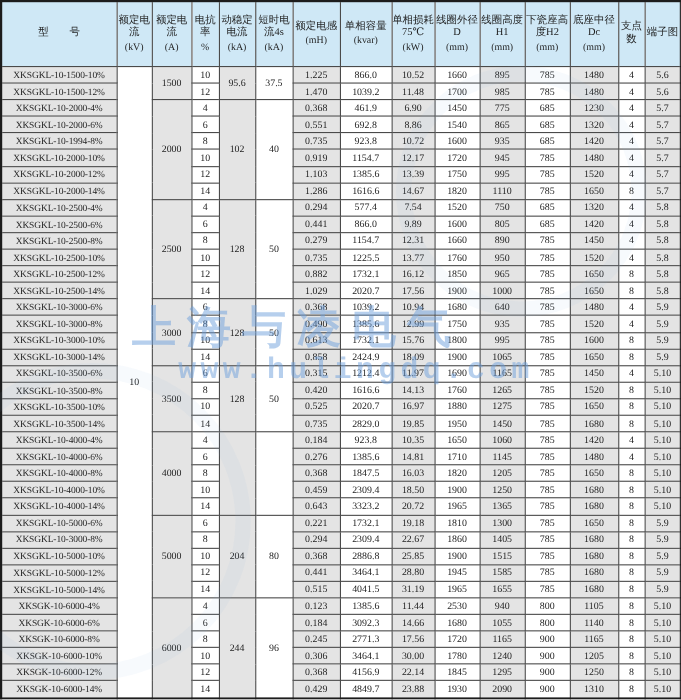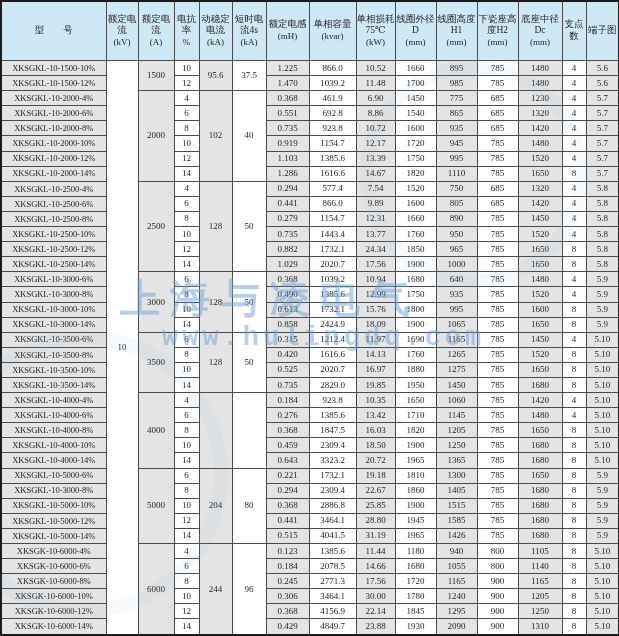--- a/index.html
+++ b/index.html
@@ -122,21 +122,21 @@
           <td class="w">692.8</td>
           <td class="g">8.86</td>
           <td class="w">1540</td>
           <td class="g">865</td>
           <td class="w">685</td>
           <td class="g">1320</td>
           <td class="w">4</td>
           <td class="g">5.7</td>
         </tr>
         <tr>
-          <td class="g mdl">XKSGKL-10-2000-8%</td>
+          <td class="g mdl">XKSGKL-10-1994-8%</td>
           <td class="w">8</td>
           <td class="g">0.735</td>
           <td class="w">923.8</td>
           <td class="g">10.72</td>
           <td class="w">1600</td>
           <td class="g">935</td>
           <td class="w">685</td>
           <td class="g">1420</td>
           <td class="w">4</td>
           <td class="g">5.7</td>
@@ -219,35 +219,35 @@
           <td class="g">890</td>
           <td class="w">785</td>
           <td class="g">1450</td>
           <td class="w">4</td>
           <td class="g">5.8</td>
         </tr>
         <tr>
           <td class="g mdl">XKSGKL-10-2500-10%</td>
           <td class="w">10</td>
           <td class="g">0.735</td>
-          <td class="w">1443.4</td>
+          <td class="w">1225.5</td>
           <td class="g">13.77</td>
           <td class="w">1760</td>
           <td class="g">950</td>
           <td class="w">785</td>
           <td class="g">1520</td>
           <td class="w">4</td>
           <td class="g">5.8</td>
         </tr>
         <tr>
           <td class="g mdl">XKSGKL-10-2500-12%</td>
           <td class="w">12</td>
           <td class="g">0.882</td>
           <td class="w">1732.1</td>
-          <td class="g">24.34</td>
+          <td class="g">16.12</td>
           <td class="w">1850</td>
           <td class="g">965</td>
           <td class="w">785</td>
           <td class="g">1650</td>
           <td class="w">8</td>
           <td class="g">5.8</td>
         </tr>
         <tr>
           <td class="g mdl">XKSGKL-10-2500-14%</td>
           <td class="w">14</td>
@@ -385,21 +385,21 @@
           <td class="w">785</td>
           <td class="g">1420</td>
           <td class="w">4</td>
           <td class="g">5.10</td>
         </tr>
         <tr>
           <td class="g mdl">XKSGKL-10-4000-6%</td>
           <td class="w">6</td>
           <td class="g">0.276</td>
           <td class="w">1385.6</td>
-          <td class="g">13.42</td>
+          <td class="g">14.81</td>
           <td class="w">1710</td>
           <td class="g">1145</td>
           <td class="w">785</td>
           <td class="g">1480</td>
           <td class="w">4</td>
           <td class="g">5.10</td>
         </tr>
         <tr>
           <td class="g mdl">XKSGKL-10-4000-8%</td>
           <td class="w">8</td>
@@ -494,47 +494,47 @@
           <td class="w">8</td>
           <td class="g">5.9</td>
         </tr>
         <tr>
           <td class="g mdl">XKSGKL-10-5000-14%</td>
           <td class="w">14</td>
           <td class="g">0.515</td>
           <td class="w">4041.5</td>
           <td class="g">31.19</td>
           <td class="w">1965</td>
-          <td class="g">1426</td>
+          <td class="g">1655</td>
           <td class="w">785</td>
           <td class="g">1680</td>
           <td class="w">8</td>
           <td class="g">5.9</td>
         </tr>
         <tr>
           <td class="g mdl">XKSGK-10-6000-4%</td>
           <td class="g" rowspan="6">6000</td>
           <td class="w">4</td>
           <td class="g" rowspan="6">244</td>
           <td class="w" rowspan="6">96</td>
           <td class="g">0.123</td>
           <td class="w">1385.6</td>
           <td class="g">11.44</td>
-          <td class="w">1180</td>
+          <td class="w">2530</td>
           <td class="g">940</td>
           <td class="w">800</td>
           <td class="g">1105</td>
           <td class="w">8</td>
           <td class="g">5.10</td>
         </tr>
         <tr>
           <td class="g mdl">XKSGK-10-6000-6%</td>
           <td class="w">6</td>
           <td class="g">0.184</td>
-          <td class="w">2078.5</td>
+          <td class="w">3092.3</td>
           <td class="g">14.66</td>
           <td class="w">1680</td>
           <td class="g">1055</td>
           <td class="w">800</td>
           <td class="g">1140</td>
           <td class="w">8</td>
           <td class="g">5.10</td>
         </tr>
         <tr>
           <td class="g mdl">XKSGK-10-6000-8%</td>

